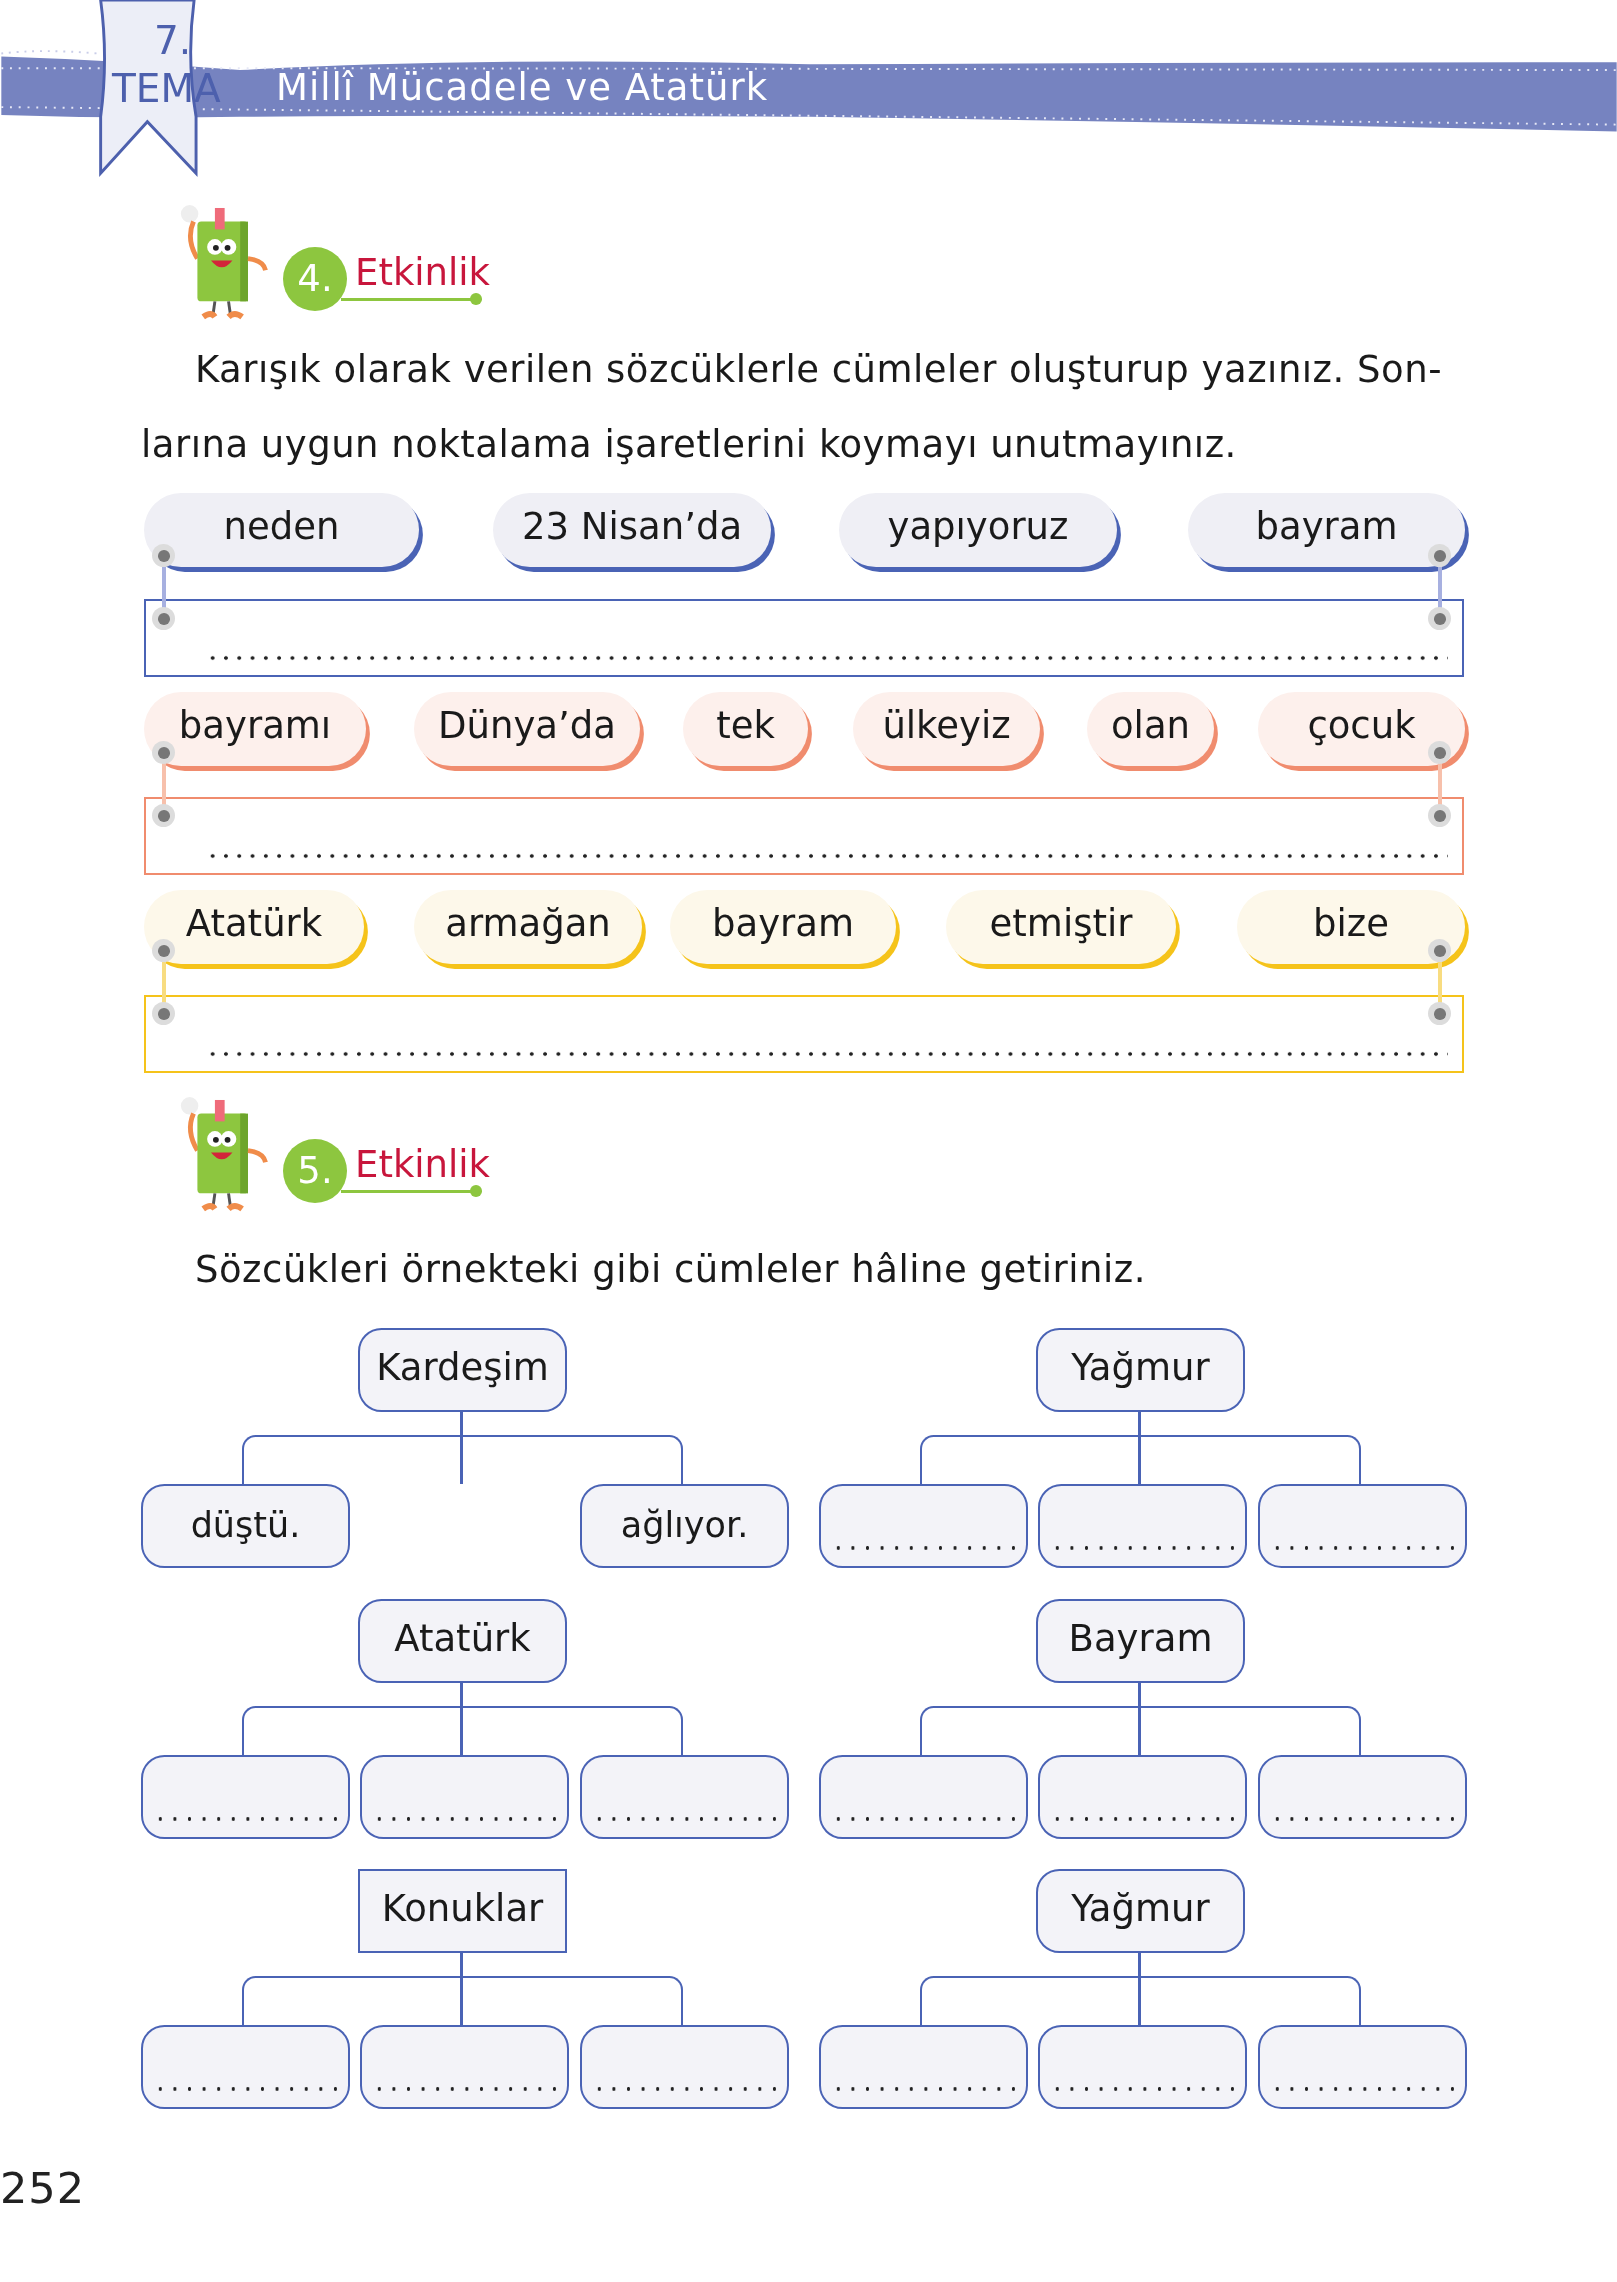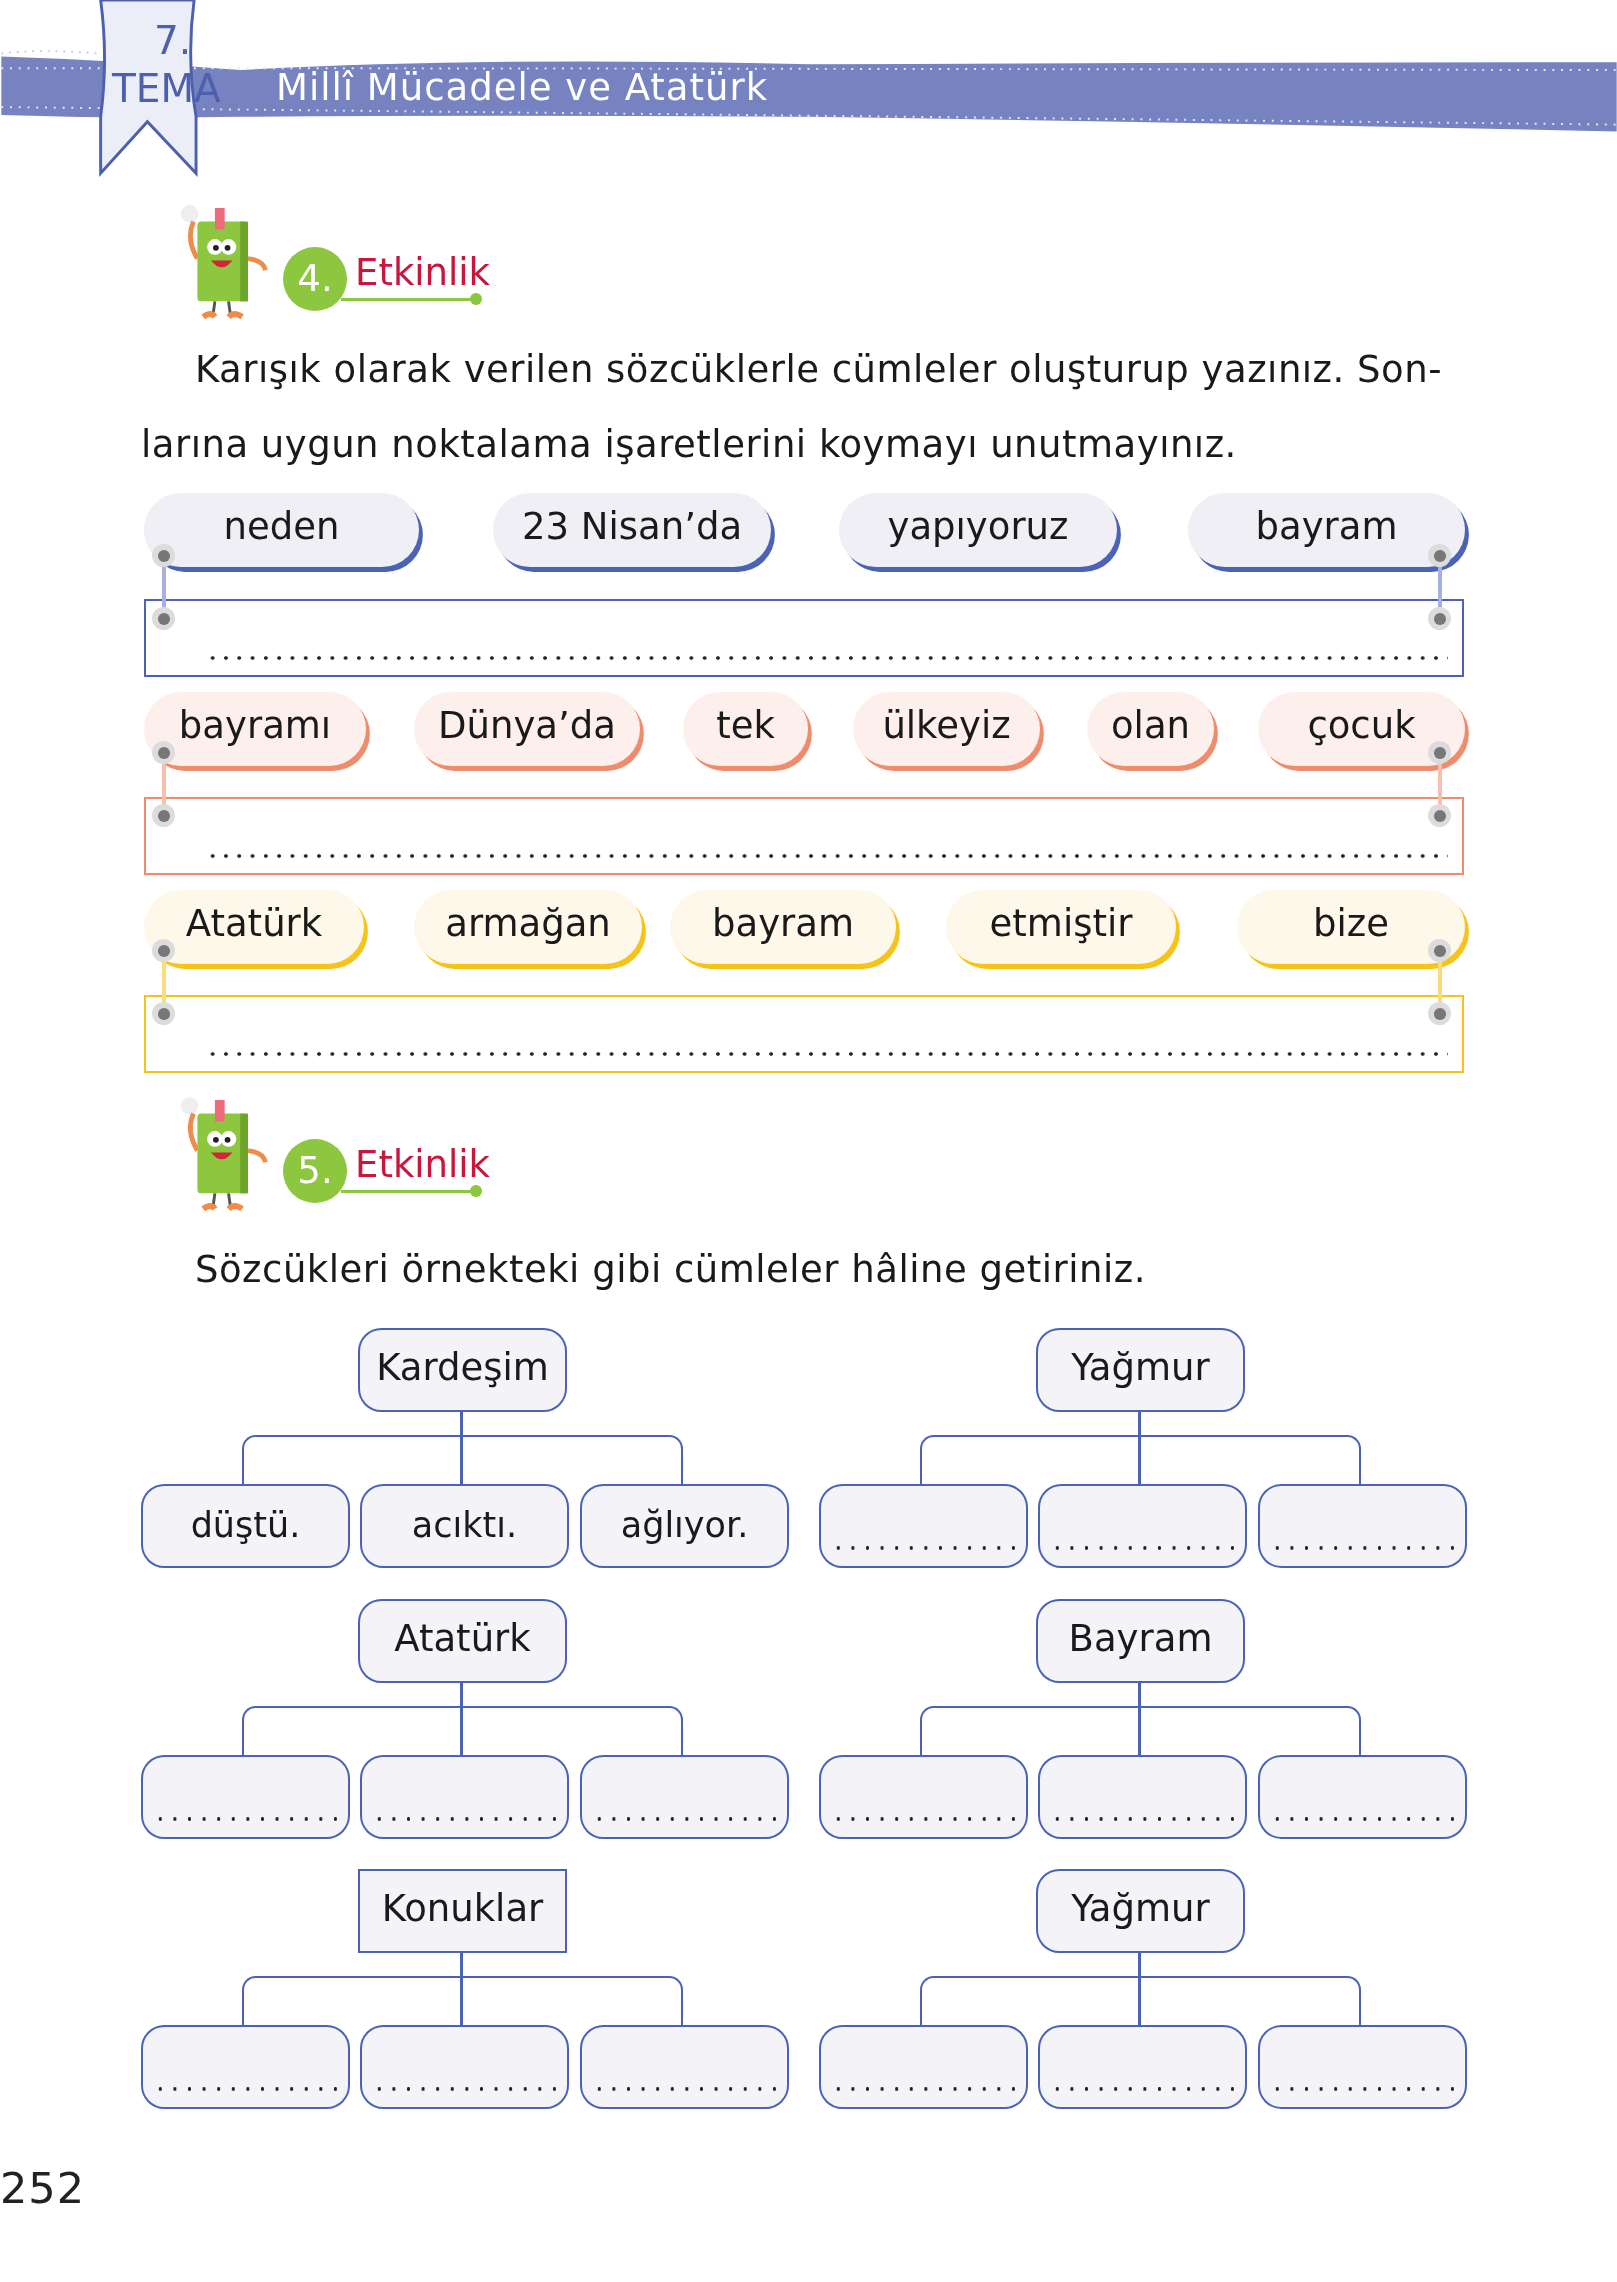--- a/index.html
+++ b/index.html
@@ -171,21 +171,20 @@
   <div class="etk-label">Etkinlik</div>
 </div>
 
 <div class="instruction" style="left:195px; top:1248px;">Sözcükleri örnekteki gibi cümleler hâline getiriniz.</div>
 
 <div class="tree" style="left:141px; top:1328px;">
   <div class="t-bar"></div>
   <div class="t-stem"></div>
   <div class="node leaf l0">düştü.</div>
   <div class="node root">Kardeşim</div>
-  <div class="node leaf l1">acıktı.</div>
   <div class="node leaf l2">ağlıyor.</div>
 </div>
 
 <div class="tree" style="left:819px; top:1328px;">
   <div class="t-bar"></div>
   <div class="t-stem"></div>
   <div class="node root">Yağmur</div>
   <div class="node leaf l0">
       <div class="leaf-dots"></div>
     </div>

